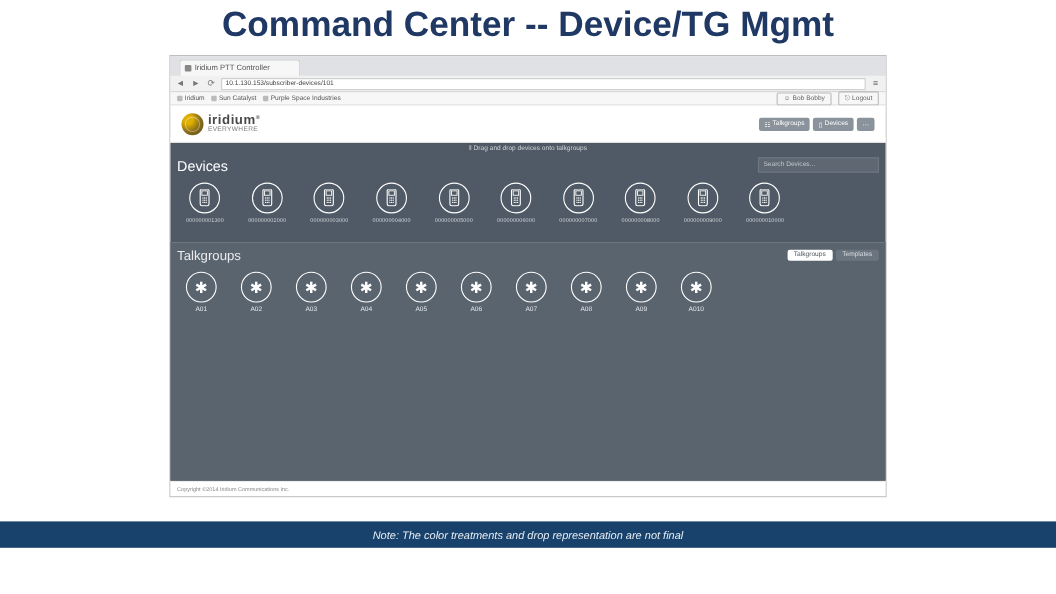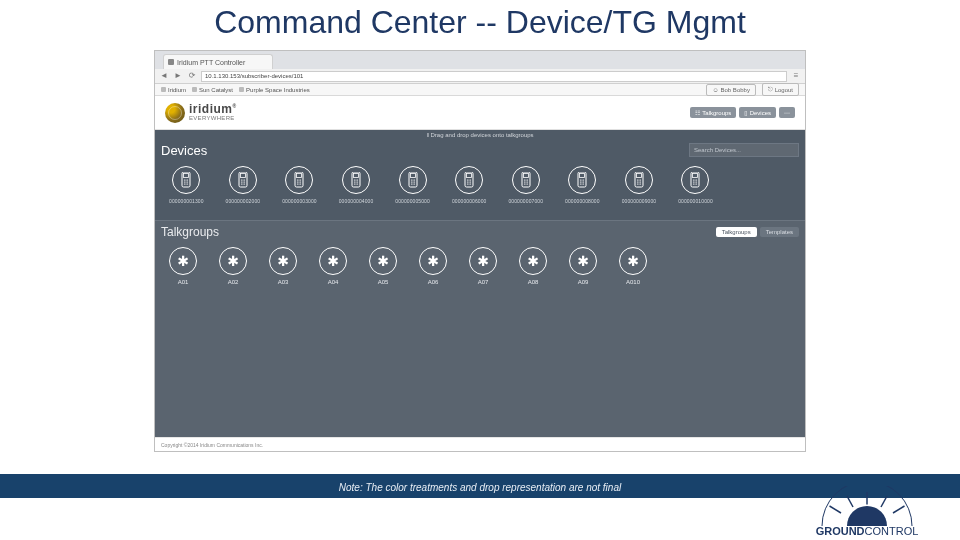--- a/index.html
+++ b/index.html
@@ -1,18 +1,18 @@
 <!DOCTYPE html>
 <html><head>
 <meta charset="utf-8">
 <style>
   * { box-sizing: border-box; margin: 0; padding: 0; }
   html, body { width: 960px; height: 540px; font-family: "Segoe UI", Arial, sans-serif; background: #fff; overflow: hidden; }
   .slide { position: relative; width: 960px; height: 540px; }
-  .slide-title { position: absolute; top: 4px; left: 0; right: 0; text-align: center; font-size: 32px; font-weight: 400; color: #1F3864; }
+  .slide-title { position: absolute; top: 4px; left: 0; right: 0; text-align: center; font-size: 32px; font-weight: 700; color: #1F3864; }
   .browser-window { position: absolute; top: 50px; left: 154px; width: 652px; height: 402px; border: 1px solid #bfbfbf; background: #fff; display: flex; flex-direction: column; }
   .tab-strip { height: 18px; background: #dfe1e5; display: flex; align-items: flex-end; font-size: 7px; color: #555; }
   .tab { height: 15px; width: 110px; background: #f7f7f7; border: 1px solid #d0d0d0; border-bottom: none; border-radius: 3px 3px 0 0; margin-left: 8px; display: flex; align-items: center; padding: 0 4px; }
   .tab .fav { width: 6px; height: 6px; background: #888; margin-right: 3px; border-radius: 1px; }
   .addr-bar { height: 15px; background: #f1f1f1; display: flex; align-items: center; padding: 0 4px; gap: 4px; border-bottom: 1px solid #d0d0d0; }
   .nav-btn { width: 10px; height: 10px; font-size: 8px; color: #777; text-align: center; }
   .addr-field { flex: 1; height: 11px; background: #fff; border: 1px solid #ccc; font-size: 6px; color: #444; padding: 0 3px; display: flex; align-items: center; }
   .bookmark-bar { height: 12px; background: #f7f7f7; border-bottom: 1px solid #d9d9d9; display: flex; align-items: center; gap: 6px; padding: 0 6px; font-size: 6px; color: #555; }
   .bookmark-bar .bm { display: flex; align-items: center; gap: 2px; }
   .bookmark-bar .bm::before { content: ''; width: 5px; height: 5px; background: #bbb; border-radius: 1px; }
@@ -346,32 +346,13 @@
             </div>
         </div>
       </div>
     </div>
     <div class="copyright">Copyright ©2014 Iridium Communications Inc.</div>
   </div>
 
   <div class="footer-band"></div>
   <div class="footer-note">Note: The color treatments and drop representation are not final</div>
 
-  <div class="logo-area">
-    <svg viewBox="0 0 300 100">
-
-      <g stroke="#1F3864" stroke-width="3" fill="none">
-        <path d="M60 78 A90 90 0 0 1 240 78" stroke-width="2"></path>
-        <line x1="150" y1="10" x2="150" y2="35"></line>
-        <line x1="110" y1="18" x2="122" y2="40"></line>
-        <line x1="190" y1="18" x2="178" y2="40"></line>
-        <line x1="75" y1="38" x2="98" y2="52"></line>
-        <line x1="225" y1="38" x2="202" y2="52"></line>
-      </g>
-      <circle cx="150" cy="78" r="40" fill="#fff" stroke="#1F3864" stroke-width="0"></circle>
-      <path d="M110 78 A40 40 0 0 1 190 78" fill="#1F3864"></path>
-      <rect x="40" y="78" width="220" height="22" fill="#fff"></rect>
-      <text x="150" y="96" text-anchor="middle" font-family="Arial" font-size="22" font-weight="700" fill="#1F3864">
-        <tspan>GROUND</tspan><tspan fill="#1F3864" font-weight="400">CONTROL</tspan>
-      </text>
-    </svg>
-  </div>
 </div>
 
 </body></html>

